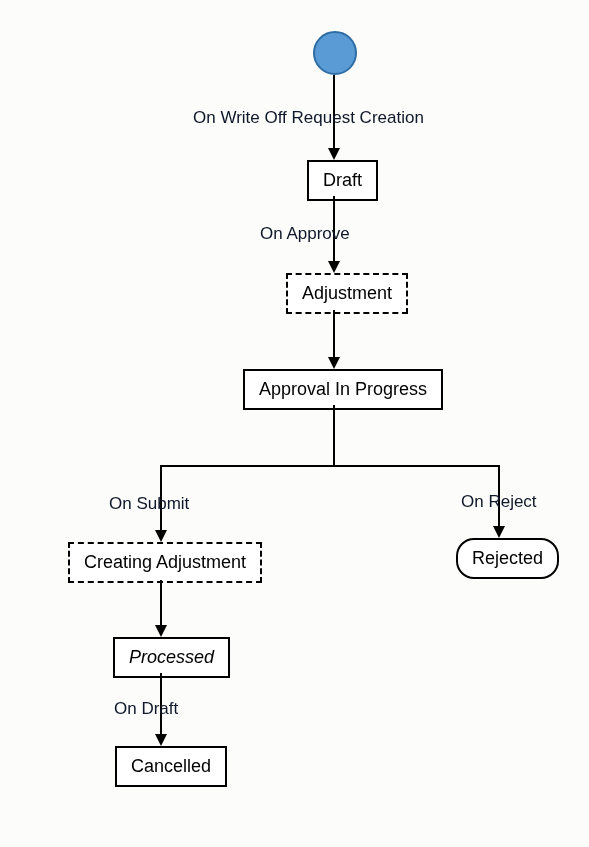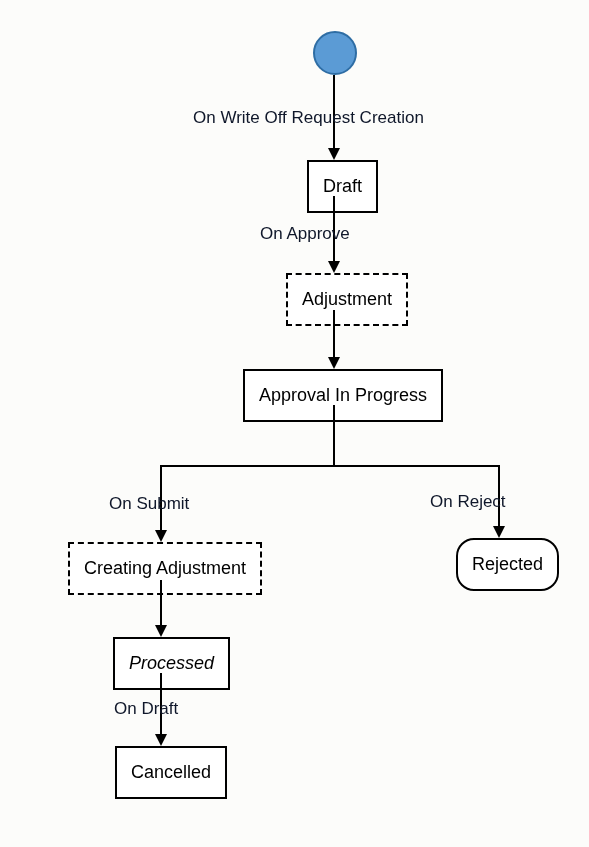--- a/index.html
+++ b/index.html
@@ -16,21 +16,21 @@
       width: 40px;
       height: 40px;
       border-radius: 50%;
       background: #5b9bd5;
       border: 2px solid #2e6da4;
     }
     .state-box {
       position: absolute;
       border: 2px solid #000;
       background: #fff;
-      padding: 14px 14px;
+      padding: 8px 14px;
       font-size: 18px;
       text-align: center;
       white-space: nowrap;
     }
     .state-box.dashed {
       border: 2px dashed #000;
     }
     .label {
       position: absolute;
       font-size: 17px;
@@ -91,21 +91,21 @@
 <div class="hline" style="left:160px; top:465px; width:340px;"></div>
 
 <div class="vline" style="left:160px; top:465px; height:66px;"></div>
 <div class="arrowhead" style="left:155px; top:530px;"></div>
 
 <div class="vline" style="left:498px; top:465px; height:62px;"></div>
 <div class="arrowhead" style="left:493px; top:526px;"></div>
 
 <div class="label" style="left:109px; top:494px;">On Submit</div>
 
-<div class="label" style="left:430px; top:492px;">On Reject</div>
+<div class="label" style="left:461px; top:492px;">On Reject</div>
 
 <div class="state-box dashed" style="left:68px; top:542px;">
   <span>Creating Adjustment</span>
 </div>
 
 <div class="state-box" style="left:456px; top:538px;border-radius:18px;">
   <span>Rejected</span>
 </div>
 
 <div class="vline" style="left:160px; top:580px; height:46px;"></div>

